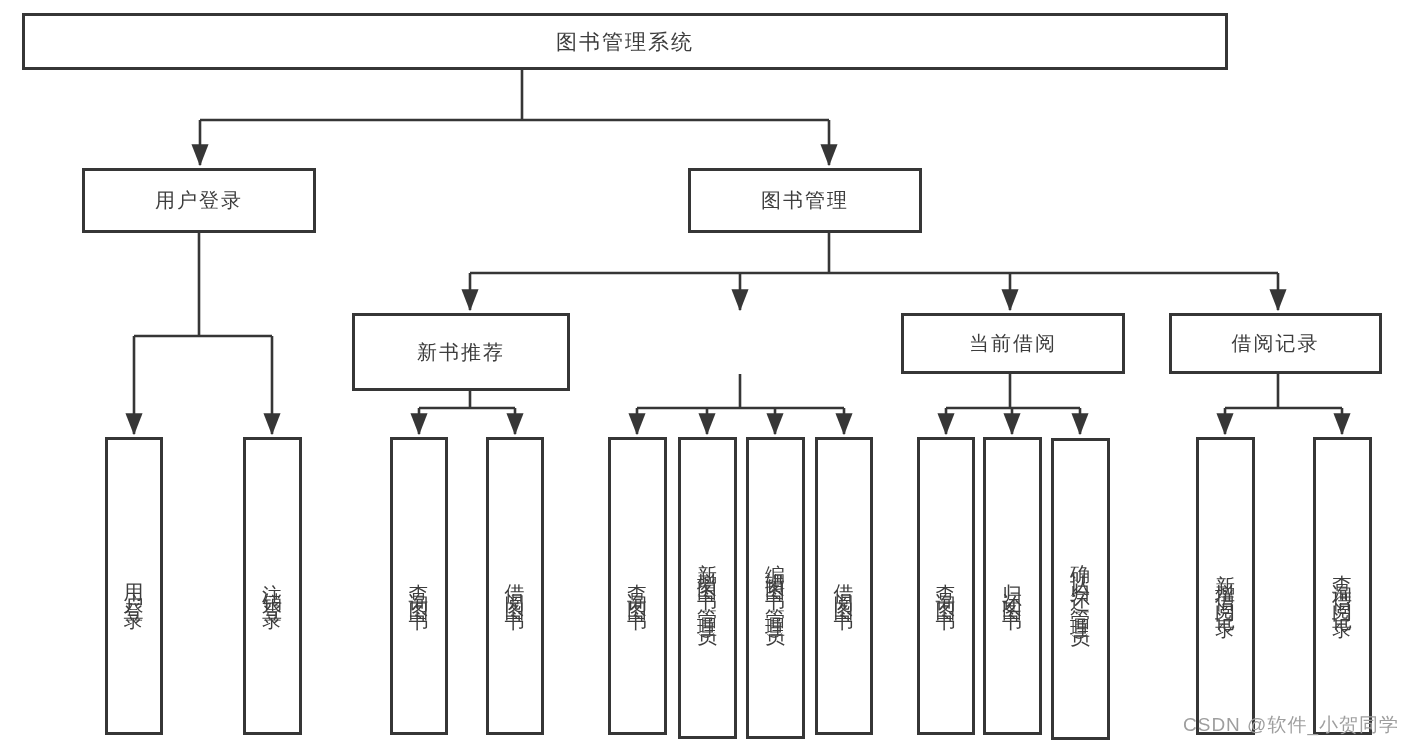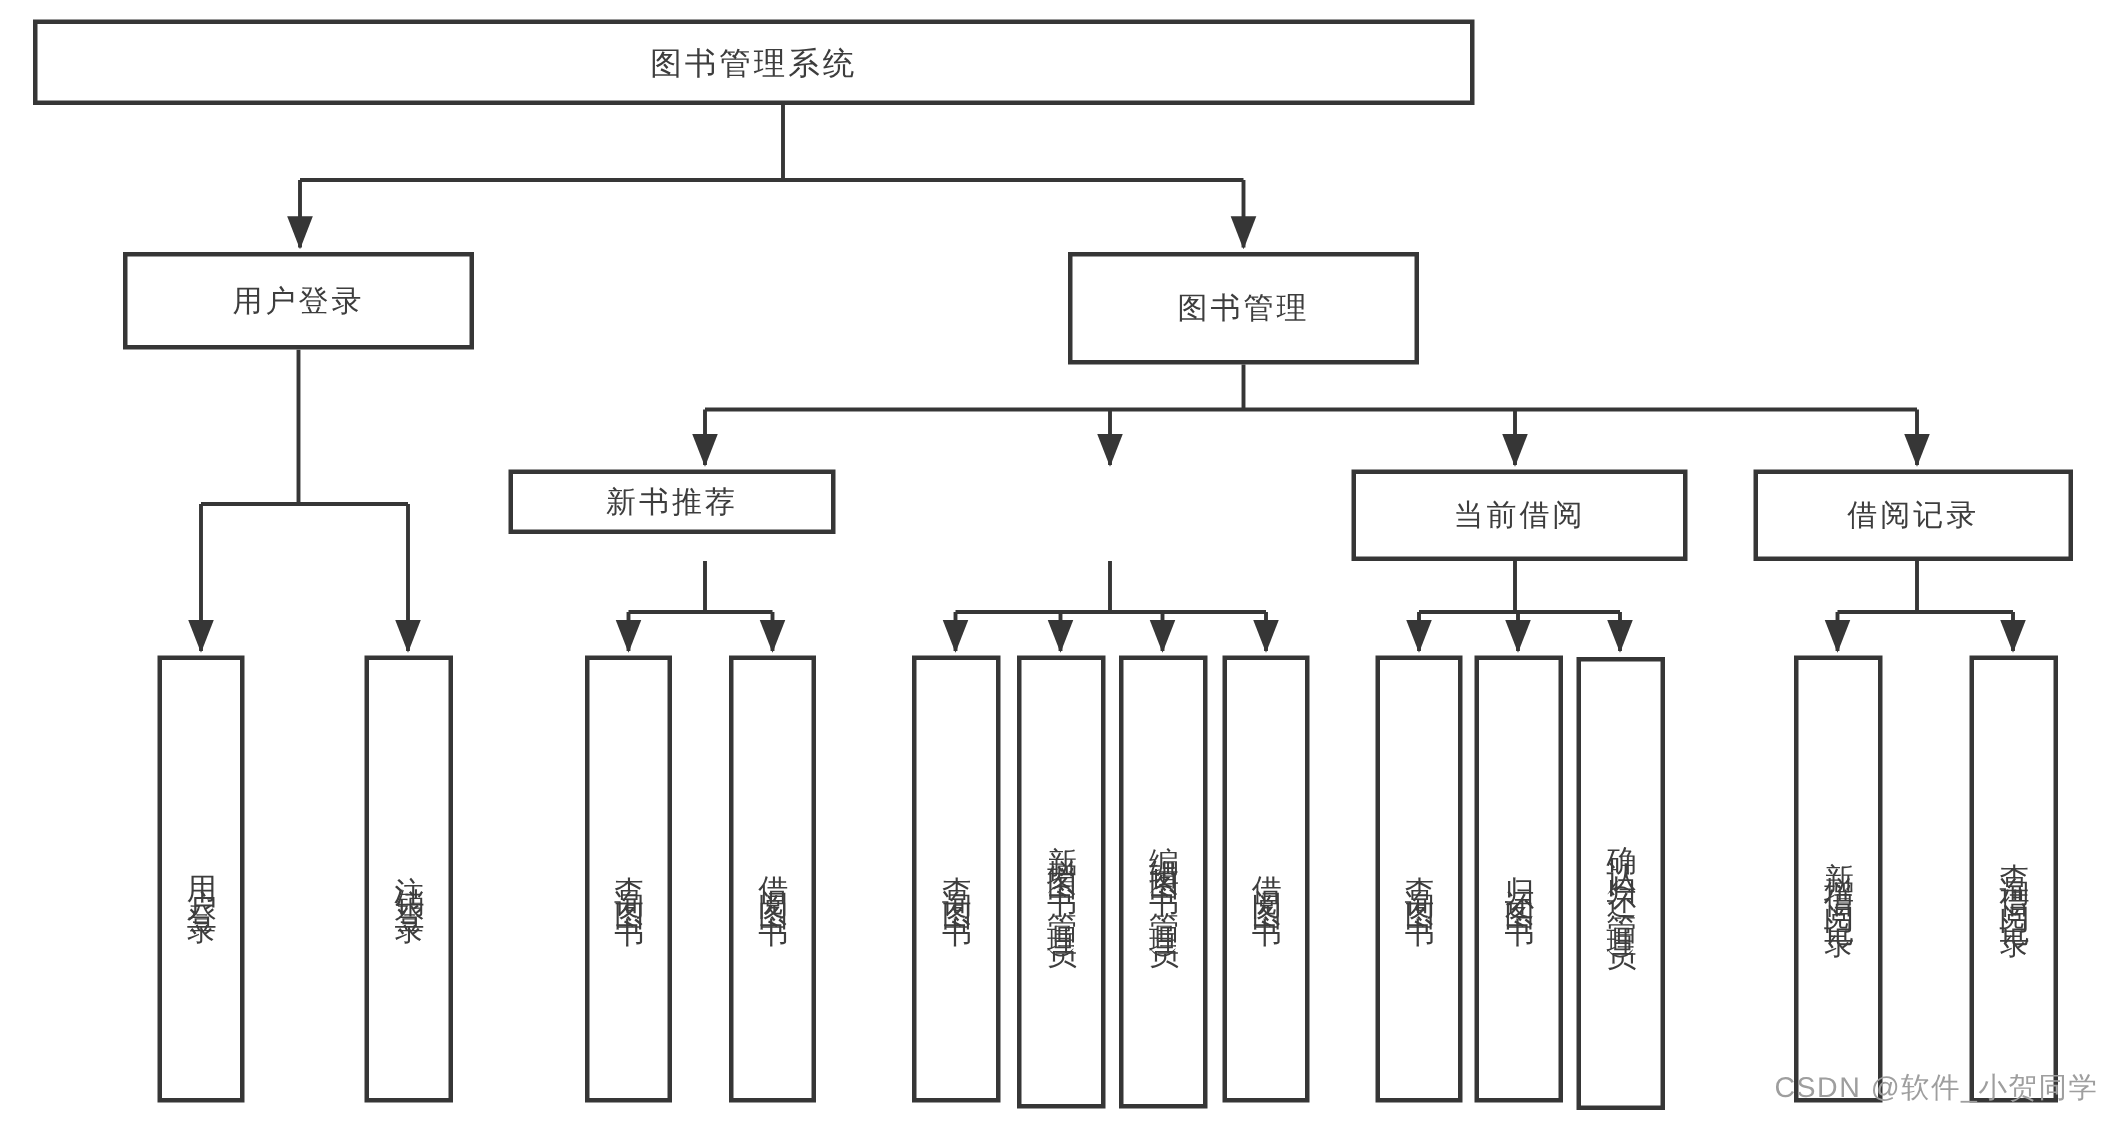--- a/index.html
+++ b/index.html
@@ -104,26 +104,26 @@
     <line x1="844" y1="408" x2="844" y2="434" marker-end="url(#arrow)"></line>
 
     <line x1="946" y1="408" x2="946" y2="434" marker-end="url(#arrow)"></line>
     <line x1="1012" y1="408" x2="1012" y2="434" marker-end="url(#arrow)"></line>
     <line x1="1080" y1="408" x2="1080" y2="434" marker-end="url(#arrow)"></line>
 
     <line x1="1225" y1="408" x2="1225" y2="434" marker-end="url(#arrow)"></line>
     <line x1="1342" y1="408" x2="1342" y2="434" marker-end="url(#arrow)"></line>
   </svg>
 
-  <div class="box rootbox" style="left:22px;top:13px;width:961px;height:57px">图书管理系统</div>
+  <div class="box rootbox" style="left:22px;top:13px;width:1206px;height:57px">图书管理系统</div>
 
   <div class="box hbox" style="left:82px;top:168px;width:234px;height:65px">用户登录</div>
-  <div class="box hbox" style="left:712px;top:168px;width:234px;height:75px">图书管理</div>
+  <div class="box hbox" style="left:688px;top:168px;width:234px;height:65px">图书管理</div>
 
-  <div class="box hbox" style="left:339px;top:313px;width:218px;height:43px">新书推荐</div>
+  <div class="box hbox" style="left:352px;top:313px;width:218px;height:78px">新书推荐</div>
   <div class="box hbox" style="left:901px;top:313px;width:224px;height:61px">当前借阅</div>
   <div class="box hbox" style="left:1169px;top:313px;width:213px;height:61px">借阅记录</div>
 
   <div class="box vbox" style="left:105px;top:437px;width:58px;height:298px">用户登录</div>
   <div class="box vbox" style="left:243px;top:437px;width:59px;height:298px">注销登录</div>
 
   <div class="box vbox" style="left:390px;top:437px;width:58px;height:298px">查询图书</div>
   <div class="box vbox" style="left:486px;top:437px;width:58px;height:298px">借阅图书</div>
 
   <div class="box vbox" style="left:608px;top:437px;width:59px;height:298px">查询图书</div>

